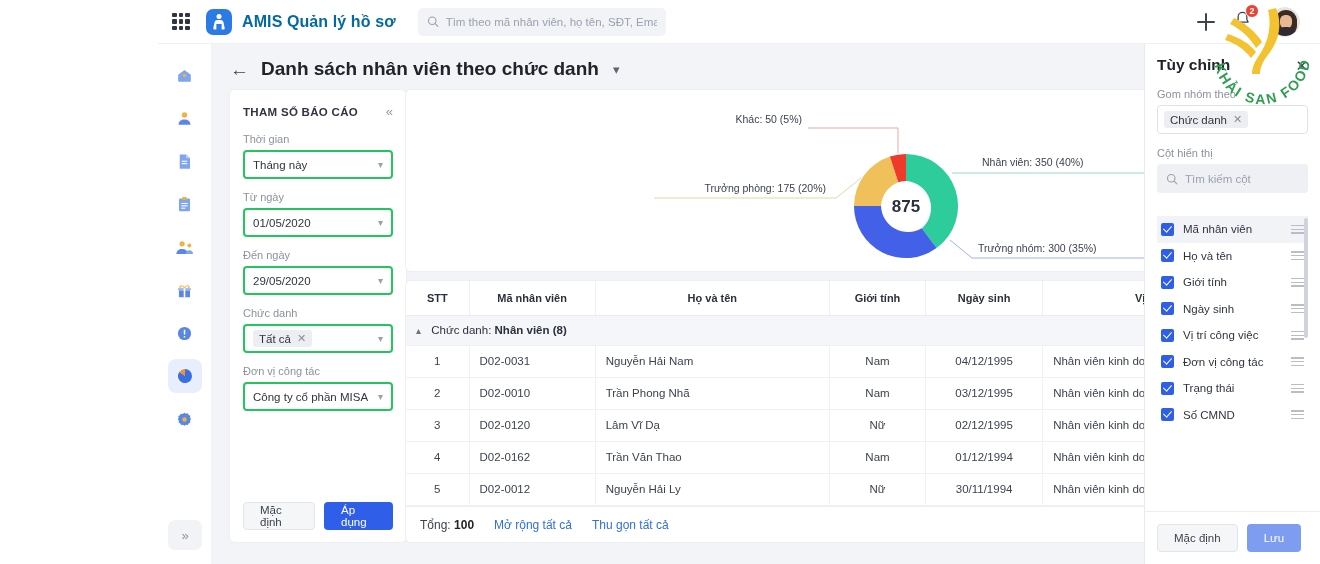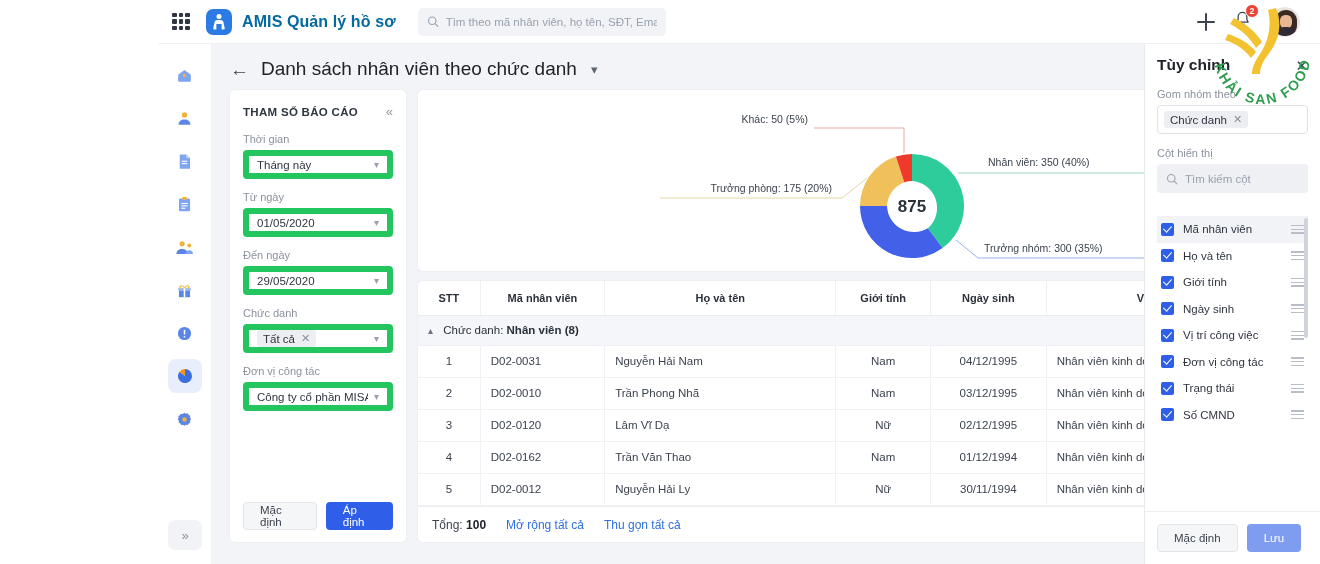--- a/index.html
+++ b/index.html
@@ -78,37 +78,37 @@
     position: absolute; left: 10px; bottom: 14px; width: 34px; height: 30px; border-radius: 7px;
     background: #f2f3f6; display: flex; align-items: center; justify-content: center;
     cursor: pointer; color: #8c93a0; font-size: 13px;
   }
 
   
   .content { position: absolute; left: 54px; top: 44px; width: 1108px; height: 520px; background: #f2f4f7; }
 
   .pagehead { display: flex; align-items: center; gap: 12px; padding: 14px 0 10px 18px; }
   .back-arrow { font-size: 19px; color: #3c4350; cursor: pointer; line-height: 1; }
-  .page-title { font-size: 19px; font-weight: 400; color: #20232a; }
+  .page-title { font-size: 19px; font-weight: 700; color: #20232a; }
   .title-caret { color: #5d6572; font-size: 13px; cursor: pointer; margin-left: 2px; }
 
-  .panels { display: flex; gap: 12px; padding: 0 14px 0 18px; height: 452px; }
+  .panels { display: flex; padding: 0 14px 0 18px; height: 452px; }
 
   
   .params {
     width: 176px; background: #fff; border-radius: 5px; padding: 14px 13px 0 13px;
     position: relative; box-shadow: 0 0 0 1px #edeff2;
   }
   .params-head { display: flex; align-items: center; justify-content: space-between; margin-bottom: 14px; }
   .params-title { font-size: 11.5px; font-weight: 700; color: #2f3540; letter-spacing: .3px; }
   .collapse-btn { color: #8f96a3; font-size: 13px; cursor: pointer; }
   .fld { margin-bottom: 12px; }
   .fld label { display: block; font-size: 11px; color: #8b929e; margin-bottom: 5px; }
   .select {
-    height: 29px; border: 6px solid #22c55e; border-radius: 4px; background: #fff;
+    height: 29px; border: 2px solid #22c55e; border-radius: 4px; background: #fff;
     display: flex; align-items: center; padding: 0 8px; cursor: pointer; gap: 6px;
   }
   .select .val { font-size: 11.5px; color: #2f3540; flex: 1; white-space: nowrap; overflow: hidden; }
   .select .caret { color: #9aa1ad; font-size: 10px; }
   .chip {
     background: #edeef1; border-radius: 3px; font-size: 11.5px; color: #2f3540;
     padding: 2px 6px; display: inline-flex; align-items: center; gap: 6px;
   }
   .chip .x { color: #878e9a; font-size: 11px; cursor: pointer; }
   .params-footer { position: absolute; left: 0; bottom: 0; width: 100%; padding: 12px 13px; display: flex; gap: 9px; }
@@ -344,21 +344,21 @@
           <div class="fld">
             <label>Đơn vị công tác</label>
             <div class="select">
               <span class="val">Công ty cổ phần MISA</span>
               <span class="caret">▾</span>
             </div>
           </div>
 
           <div class="params-footer">
             <div class="btn btn-default">Mặc định</div>
-            <div class="btn btn-primary">Áp định</div>
+            <div class="btn btn-primary">Áp dụng</div>
           </div>
         </div>
 
         <div class="mainpanel">
 
           <div class="chartcard">
             <svg width="100%" height="181" viewBox="0 0 700 181">
 
               <path d="M400 64 A52 52 0 0 1 430.6 158.1 L415.9 138.2 A27 27 0 0 0 400 91 Z" fill="#2ecc9b"></path>
 

